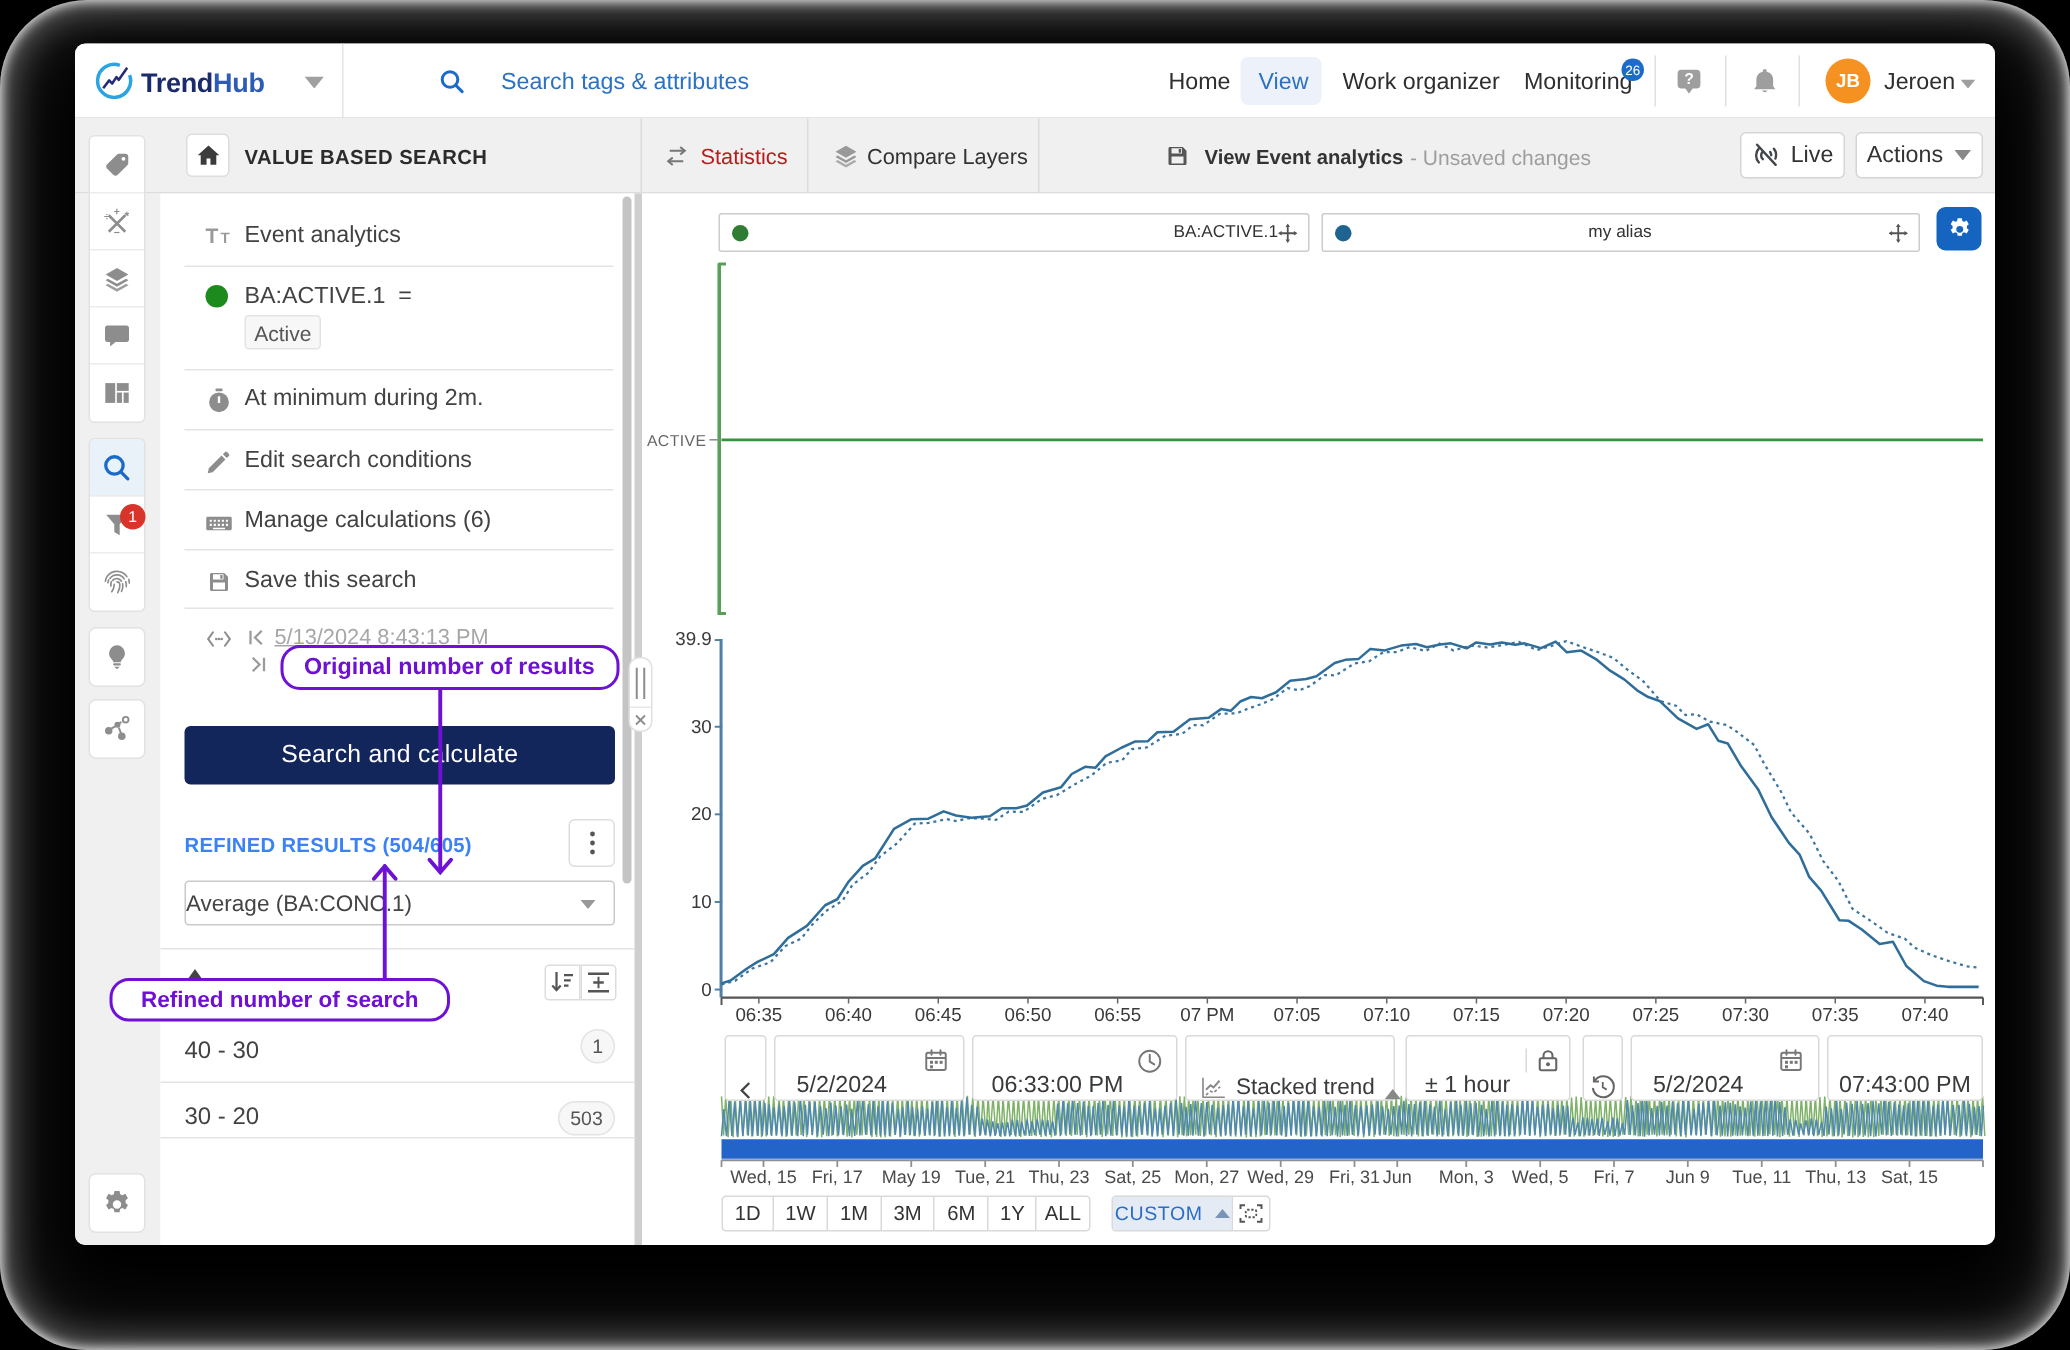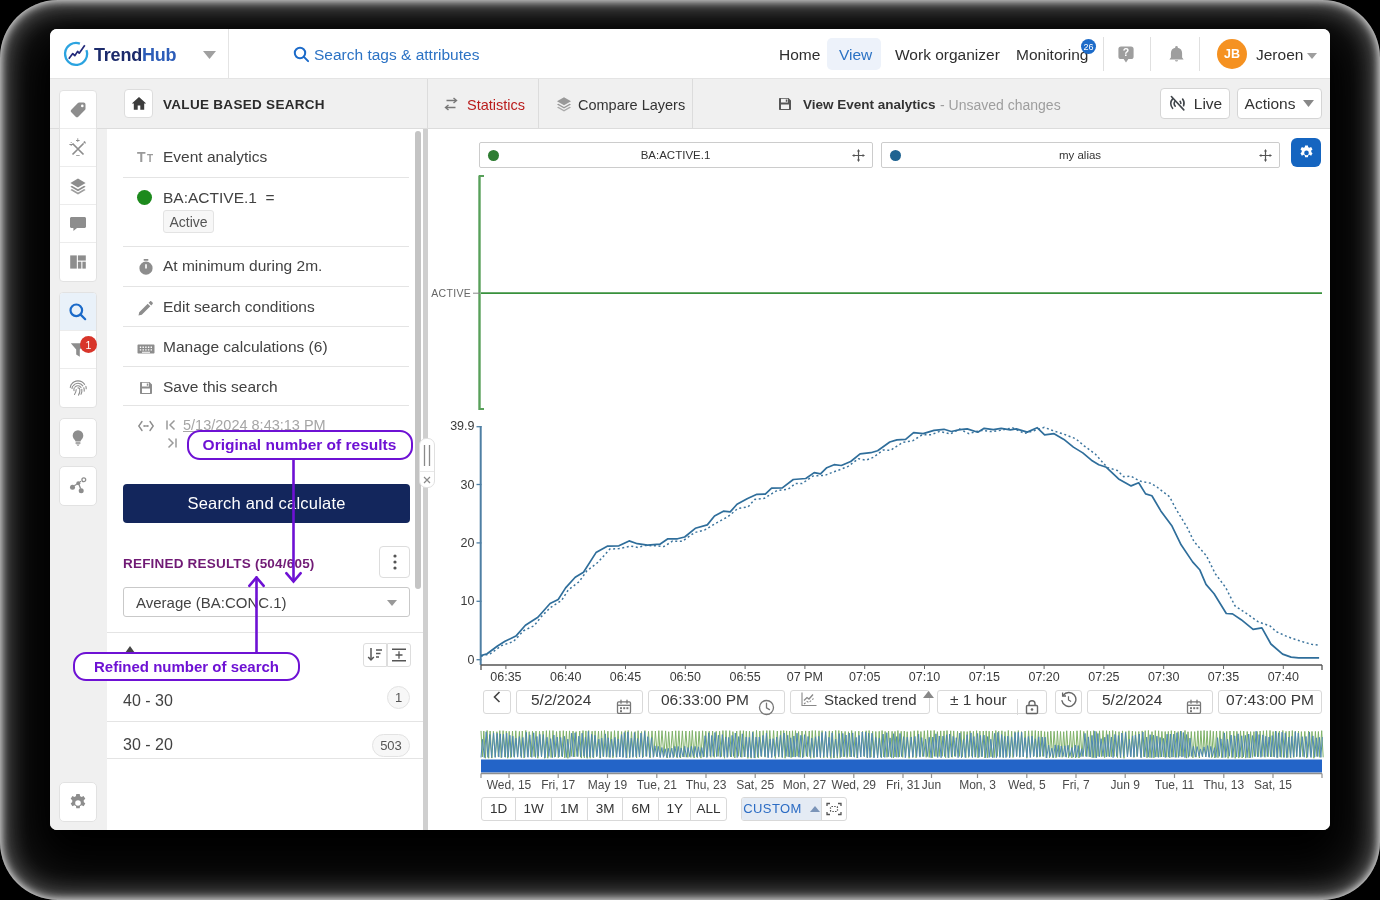--- a/index.html
+++ b/index.html
@@ -18,21 +18,21 @@
 .navtxt{font-size:15.5px;color:#2e2e2e}
 .bluelink{color:#2b72c4}
 .ricon{position:absolute;left:28px;width:22px;display:flex;justify-content:center}
 .rtxt{position:absolute;left:56px;font-size:15.5px;color:#424242;white-space:nowrap}
 .divi{position:absolute;left:16px;width:286px;height:1px;background:#e4e4e4}
 .divf{position:absolute;left:0;width:316px;height:1px;background:#e4e4e4}
 .navybtn{position:absolute;left:16px;width:287px;height:39px;background:#13265c;border-radius:4px;color:#fff;font-size:16.5px;display:flex;align-items:center;justify-content:center;letter-spacing:.2px}
 .purp{position:absolute;background:#fff;border:2.5px solid #6e11d4;border-radius:13px;color:#6e11d4;font-weight:bold;font-size:15.5px;display:flex;align-items:center;justify-content:center;z-index:30}
 .chip{position:absolute;background:#f7f7f7;border:1px solid #e3e3e3;color:#555;display:flex;align-items:center;justify-content:center}
 .wbtn{position:absolute;background:#fff;border:1px solid #ddd;border-radius:4px;display:flex;align-items:center;justify-content:center}
-.ctl{position:absolute;top:661px;height:24px;background:#fff;border:1px solid #d9d9d9;border-radius:3px;display:flex;align-items:flex-start;font-size:15.5px;color:#3a3a3a}
+.ctl{position:absolute;top:661px;height:44px;background:#fff;border:1px solid #d9d9d9;border-radius:3px;display:flex;align-items:flex-end;font-size:15.5px;color:#3a3a3a}
 .seg{position:absolute;display:flex;background:#fff;border:1px solid #d9d9d9;border-radius:3px;overflow:hidden}
 .segi{display:flex;align-items:center;justify-content:center;font-size:13.5px;color:#333}
 .lbox{position:absolute;height:26px;background:#fff;border:1px solid #ccc;border-radius:2px;display:flex;align-items:center}
 </style></head><body>
 <div class="app">
 
   <div class="nav">
     <div class="abs" style="left:13px;top:12px">
         <svg class="" width="26" height="26" viewBox="0 0 26 26">
           <path d="M 16.9 2.6 A 11 11 0 1 0 23.4 9.1" fill="none" stroke="#2aa3e0" stroke-width="2.3"></path>
@@ -47,21 +47,21 @@
       </div>
     <div class="abs" style="left:178px;top:0;width:1px;height:50px;background:#e4e4e4"></div>
     <div class="abs" style="left:242px;top:16px">
         <svg width="19" height="19" viewBox="0 0 19 19">
           <g fill="none" stroke="#1b6ac9" stroke-width="2">
             <circle cx="8" cy="8" r="5.2"></circle>
             <path d="m11.9 11.9 4.2 4.2" stroke-linecap="round"></path>
           </g>
         </svg>
       </div>
-    <div class="abs navtxt bluelink" style="left:264px;top:17px">Search tags &amp; attributes</div>
+    <div class="abs navtxt bluelink" style="left:284px;top:17px">Search tags &amp; attributes</div>
     <div class="abs navtxt" style="left:729px;top:17px">Home</div>
     <div class="abs" style="left:777px;top:9px;width:54px;height:32px;background:#edf2fa;border-radius:5px"></div>
     <div class="abs navtxt" style="left:789px;top:17px;color:#2b72c4">View</div>
     <div class="abs navtxt" style="left:845px;top:17px">Work organizer</div>
     <div class="abs navtxt" style="left:966px;top:17px">Monitoring</div>
     <div class="abs" style="left:1031px;top:10px;width:15px;height:15px;border-radius:50%;background:#1b6ac9;color:#fff;font-size:9px;display:flex;align-items:center;justify-content:center">26</div>
     <div class="abs" style="left:1053px;top:8px;width:1px;height:34px;background:#e0e0e0"></div>
     <div class="abs" style="left:1067px;top:16px">
         <svg class="" width="18" height="19" viewBox="0 0 18 19">
           <path fill="#9e9e9e" d="M4 1.5h10a2.6 2.6 0 0 1 2.6 2.6v7.3a2.6 2.6 0 0 1-2.6 2.6h-2.6L9 17.5 6.6 14H4a2.6 2.6 0 0 1-2.6-2.6V4.1A2.6 2.6 0 0 1 4 1.5z"></path>
@@ -333,32 +333,32 @@
     <div class="abs" style="left:76px;top:288px;font-size:14.5px;color:#a6a6a6;text-decoration:underline">5/13/2024 8:43:13 PM</div>
     <div class="abs" style="left:59px;top:308px">
         <svg class="" width="12" height="12" viewBox="0 0 12 12">
           <g stroke="#9a9a9a" stroke-width="1.5" fill="none">
             <path d="M10 1.5v9"></path>
             <path d="M2.5 1.5 7 6l-4.5 4.5"></path>
           </g>
         </svg>
       </div>
     <div class="navybtn" style="top:355px">Search and calculate</div>
-    <div class="abs" style="left:16px;top:427px;font-size:13.5px;font-weight:bold;color:#701a75;letter-spacing:.2px">REFINED RESULTS (504/605)</div>
+    <div class="abs" style="left:16px;top:427px;font-size:13.5px;font-weight:bold;color:#3b82f6;letter-spacing:.2px">REFINED RESULTS (504/605)</div>
     <div class="wbtn" style="left:272px;top:417px;width:31px;height:32px">
         <svg class="" width="4" height="16" viewBox="0 0 4 16">
           <g fill="#555">
             <circle cx="2" cy="2" r="1.6"></circle>
             <circle cx="2" cy="8" r="1.6"></circle>
             <circle cx="2" cy="14" r="1.6"></circle>
           </g>
         </svg>
       </div>
     <div class="wbtn" style="left:16px;top:458px;width:287px;height:30px;border-radius:3px;border-color:#c9c9c9;justify-content:flex-start">
-        <span style="margin-left:12px;font-size:15px;color:#444">Average (BA:CONC.1)</span>
+        <span style="font-size:15px;color:#444">Average (BA:CONC.1)</span>
         <span style="position:absolute;right:12px;top:12px">
           <svg width="10" height="6" viewBox="0 0 10 6">
             <path d="M0 0h10L5.0 6z" fill="#999"></path>
           </svg>
         </span>
       </div>
     <div class="divf" style="top:502.5px"></div>
     <div class="abs" style="left:18px;top:517px">
         <svg width="10" height="7" viewBox="0 0 10 7">
           <path d="M0 7h10L5.0 0z" fill="#444"></path>
@@ -386,21 +386,21 @@
     <div class="divf" style="top:591.5px"></div>
     <div class="abs" style="left:16px;top:607px;font-size:16px;color:#424242">30 - 20</div>
     <div class="chip" style="left:265px;top:605px;width:38px;height:23px;border-radius:12px;font-size:13px">503</div>
     <div class="divf" style="top:628.5px"></div>
     <div class="abs" style="left:307.5px;top:2px;width:6px;height:458px;background:#c4c4c4;border-radius:3px"></div>
   </div>
 
   <div class="chartarea">
     <div class="lbox" style="top:13px;left:52px;width:394px">
         <span style="margin-left:8px;width:11px;height:11px;border-radius:50%;background:#2e7d32"></span>
-        <span style="flex:1;text-align:center;font-size:11.5px;color:#333">BA:ACTIVE.1</span>
+        <span style="flex:1;text-align:right;font-size:11.5px;color:#333">BA:ACTIVE.1</span>
         <span style="margin-right:7px;display:flex">
           <svg class="" width="13" height="13" viewBox="0 0 13 13">
             <g stroke="#555" stroke-width="1.2" fill="#555">
               <path d="M6.5 1.2v10.6M1.2 6.5h10.6" fill="none"></path>
               <path d="M6.5 0 8 2.4H5zM6.5 13 5 10.6h3zM0 6.5 2.4 5v3zM13 6.5 10.6 8V5z" stroke="none"></path>
             </g>
           </svg>
         </span>
       </div>
     <div class="lbox" style="top:13px;left:454px;width:399px">

